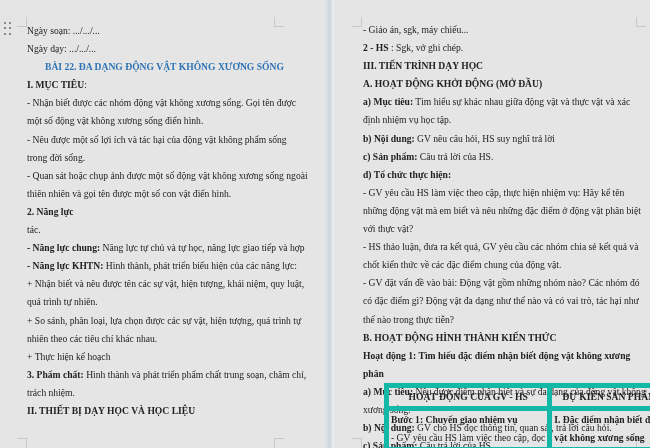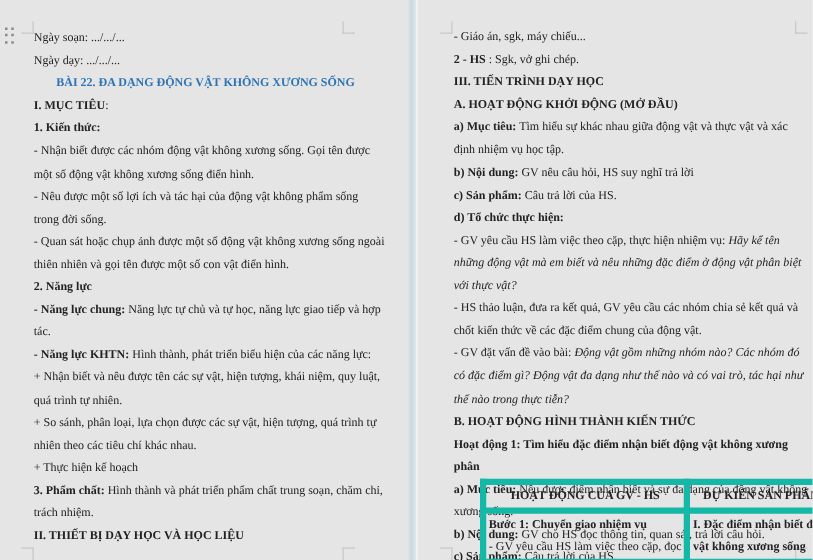--- a/index.html
+++ b/index.html
@@ -30,21 +30,21 @@
     position:absolute; left:4px; top:22px; width:8px; height:14px;
     display:grid; grid-template-columns:3px 3px; grid-gap:2px 2px;
   }
   .drag-handle span { width:2px; height:2px; background:#8a8a8a; display:block; }
 
   .content { position:absolute; font-size:9.6px; line-height:18.1px; }
   #page-left .content { left:27px; top:22px; width:247px; }
   #page-right .content { left:29px; top:21px; width:272px; }
   .line { white-space:nowrap; }
   .b { font-weight:bold; }
-  .i { font-style:italic; }
+  .i { }
   .title { color:#2e74b5; font-weight:bold; text-align:center; padding-left:18px; }
 
   table.act {
     position:absolute; left:50px; top:383px; width:253px;
     border-collapse:collapse; font-size:9.6px; line-height:18px;
   }
   table.act td, table.act th { border:5px solid #14b8a6; padding:0 2px; vertical-align:top; white-space:nowrap; }
   table.act th { font-weight:bold; text-align:center; }
   table.act td { height:36px; }
 </style>
@@ -64,30 +64,29 @@
       <span></span>
       <span></span>
       <span></span>
   </div>
 
   <div class="content">
     <div class="line">Ngày soạn: .../.../...</div>
     <div class="line">Ngày dạy: .../.../...</div>
     <div class="line title">BÀI 22. ĐA DẠNG ĐỘNG VẬT KHÔNG XƯƠNG SỐNG</div>
     <div class="line"><span class="b">I. MỤC TIÊU</span><span>:</span></div>
-    <div class="line b">1. Kiến thức:</div>
     <div class="line">- Nhận biết được các nhóm động vật không xương sống. Gọi tên được</div>
     <div class="line">một số động vật không xương sống điển hình.</div>
     <div class="line">- Nêu được một số lợi ích và tác hại của động vật không phẩm sống</div>
     <div class="line">trong đời sống.</div>
     <div class="line">- Quan sát hoặc chụp ảnh được một số động vật không xương sống ngoài</div>
     <div class="line">thiên nhiên và gọi tên được một số con vật điển hình.</div>
     <div class="line b">2. Năng lực</div>
+    <div class="line">tác.</div>
     <div class="line"><span class="b">- Năng lực chung:</span><span> Năng lực tự chủ và tự học, năng lực giao tiếp và hợp</span></div>
-    <div class="line">tác.</div>
     <div class="line"><span class="b">- Năng lực KHTN:</span><span> Hình thành, phát triển biểu hiện của các năng lực:</span></div>
     <div class="line">+ Nhận biết và nêu được tên các sự vật, hiện tượng, khái niệm, quy luật,</div>
     <div class="line">quá trình tự nhiên.</div>
     <div class="line">+ So sánh, phân loại, lựa chọn được các sự vật, hiện tượng, quá trình tự</div>
     <div class="line">nhiên theo các tiêu chí khác nhau.</div>
     <div class="line">+ Thực hiện kế hoạch</div>
     <div class="line"><span class="b">3. Phẩm chất:</span><span> Hình thành và phát triển phẩm chất trung soạn, chăm chỉ,</span></div>
     <div class="line">trách nhiệm.</div>
     <div class="line b">II. THIẾT BỊ DẠY HỌC VÀ HỌC LIỆU</div>
 

